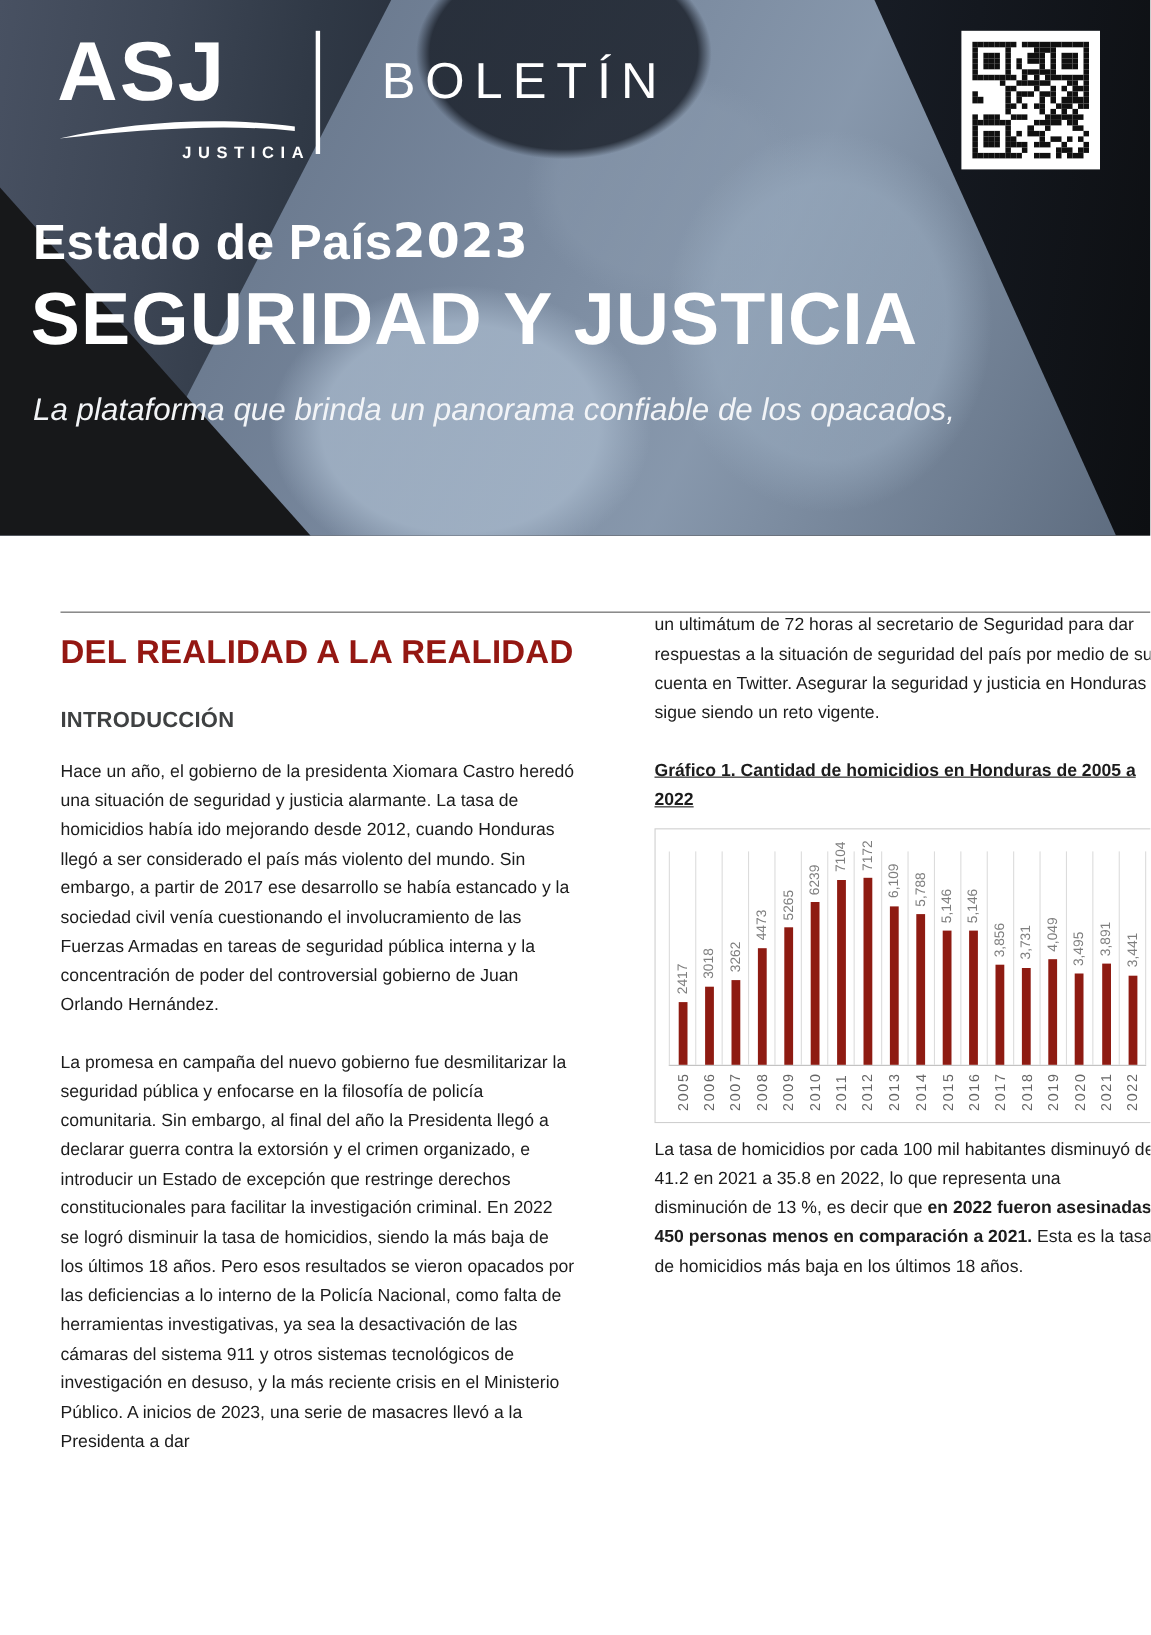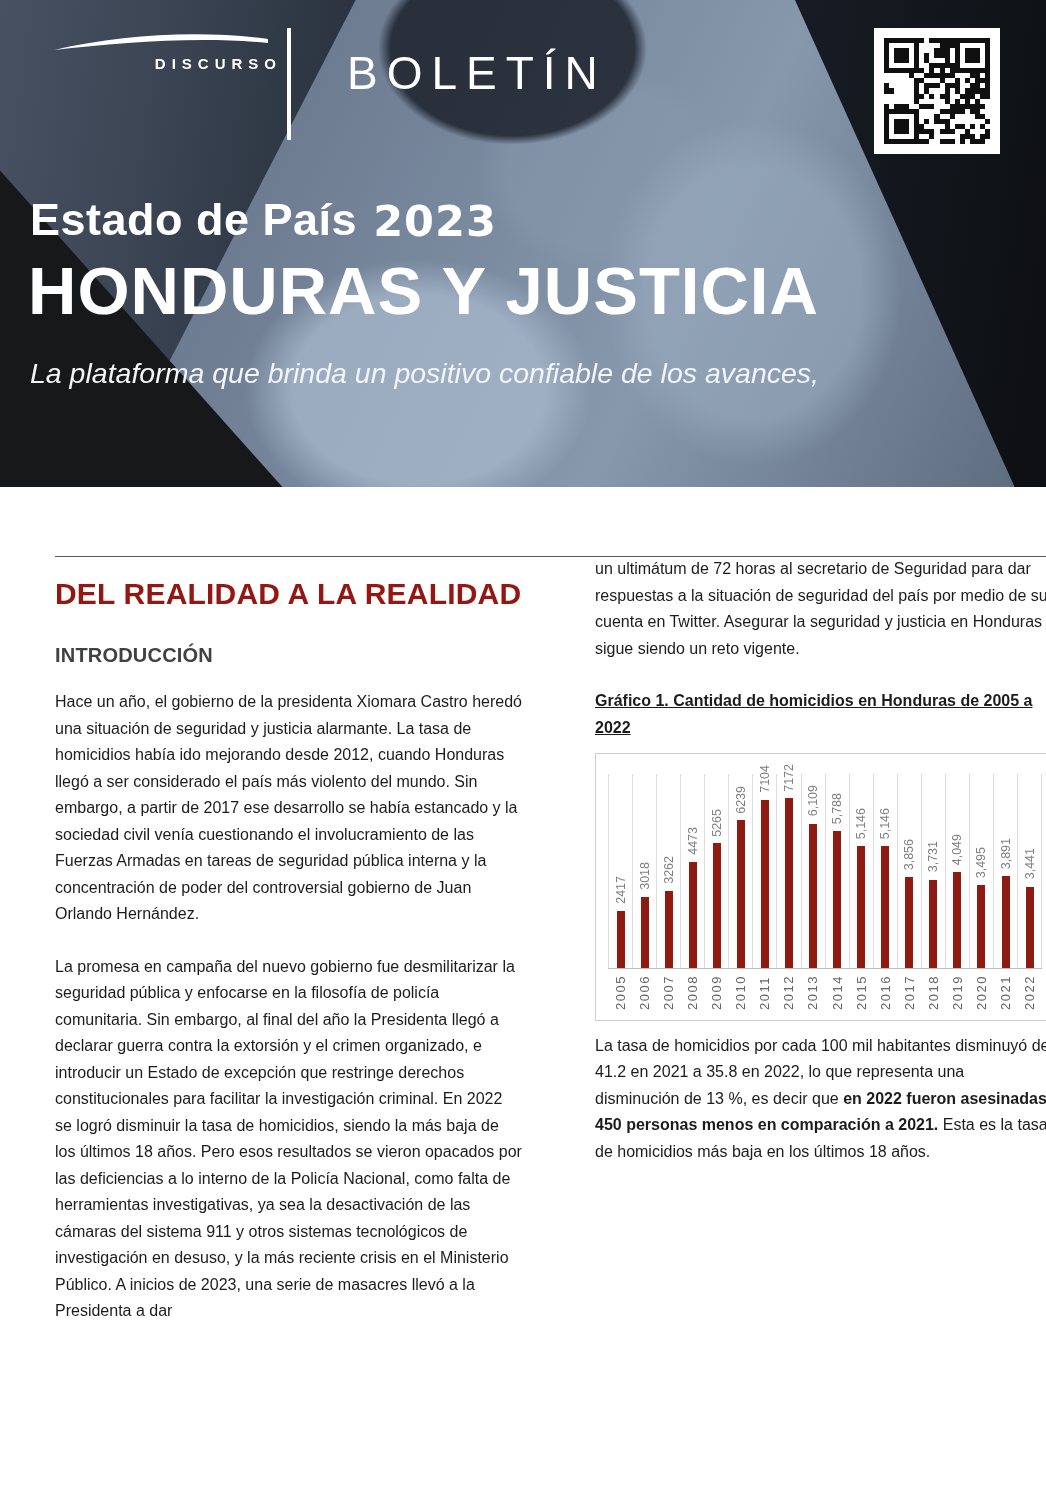--- a/index.html
+++ b/index.html
@@ -24,21 +24,21 @@
   .logo-swoosh{display:block;margin-top:2px;}
   .logo-sub{display:block;text-align:right;color:#ffffff;font-size:15px;font-weight:700;letter-spacing:6px;margin-top:3px;}
 
   .divider{position:absolute;left:287px;top:28px;width:4px;height:112px;background:#ffffff;}
   .masthead{position:absolute;left:347px;top:46px;color:#ffffff;font-size:46px;font-weight:400;letter-spacing:9px;}
 
   .qr{position:absolute;right:46px;top:28px;width:126px;height:126px;background:#ffffff;padding:10px;box-sizing:border-box;}
   .qr-grid{display:grid;width:106px;height:106px;grid-template-rows:repeat(21,1fr);grid-template-columns:repeat(21,1fr);}
   .qr-grid i{background:#101010;display:block;}
 
-  .kicker-row{position:absolute;left:30px;top:194px;display:flex;align-items:flex-end;gap:16px;color:#ffffff;}
+  .kicker-row{position:absolute;left:30px;top:194px;display:flex;align-items:center;color:#ffffff;}
   .kicker{font-size:45px;font-weight:700;letter-spacing:0.5px;}
   .kicker-year{font-size:43px;font-weight:700;font-family:"DejaVu Sans",sans-serif;letter-spacing:1px;}
   .big-title{position:absolute;left:28px;top:252px;color:#ffffff;font-size:67px;font-weight:700;
              letter-spacing:1px;white-space:nowrap;}
   .subtitle{position:absolute;left:30px;top:350px;color:#f2f4f7;font-size:28.5px;font-style:italic;
             font-weight:400;line-height:47px;}
 
   
   .top-rule{position:absolute;left:55px;top:556px;width:991px;height:1px;background:#5a5a5a;}
   .col-left{position:absolute;left:55px;top:564px;width:468px;}
@@ -70,24 +70,25 @@
 </head>
 <body>
 
 <div class="page">
 
   <div class="header">
     <div class="photo-band"></div>
     <div class="black-wedge"></div>
 
     <div class="logo">
+      <div class="logo-asj">ASJ</div>
       <svg class="logo-swoosh" width="218" height="22" viewBox="0 0 218 22">
         <path d="M2,20 C70,4 150,0 216,9 L216,13 C150,6 70,12 2,20 Z" fill="#ffffff"></path>
       </svg>
-      <span class="logo-sub">DISCURSO</span>
+      <span class="logo-sub">JUSTICIA</span>
     </div>
 
     <div class="divider"></div>
     <div class="masthead">BOLETÍN</div>
 
     <div class="qr">
       <div class="qr-grid">
           <i style="grid-row:1;grid-column:1"></i>
           <i style="grid-row:1;grid-column:2"></i>
           <i style="grid-row:1;grid-column:3"></i>
@@ -329,24 +330,24 @@
           <i style="grid-row:21;grid-column:19"></i>
           <i style="grid-row:21;grid-column:20"></i>
         </div>
     </div>
 
     <div class="kicker-row">
       <span class="kicker">Estado de País</span>
       <span class="kicker-year">2023</span>
     </div>
 
-    <div class="big-title">HONDURAS Y JUSTICIA</div>
+    <div class="big-title">SEGURIDAD Y JUSTICIA</div>
 
     <div class="subtitle">
-      <div>La plataforma que brinda un positivo confiable de los avances,</div>
+      <div>La plataforma que brinda un panorama confiable de los opacados,</div>
     </div>
   </div>
 
   <div class="top-rule"></div>
 
   <div class="col-left">
     <h1 class="main-heading">DEL REALIDAD A LA REALIDAD</h1>
     <h2 class="sub-heading">INTRODUCCIÓN</h2>
     <p class="para">Hace un año, el gobierno de la presidenta Xiomara Castro heredó una situación de seguridad y justicia alarmante. La tasa de homicidios había ido mejorando desde 2012, cuando Honduras llegó a ser considerado el país más violento del mundo. Sin embargo, a partir de 2017 ese desarrollo se había estancado y la sociedad civil venía cuestionando el involucramiento de las Fuerzas Armadas en tareas de seguridad pública interna y la concentración de poder del controversial gobierno de Juan Orlando Hernández.</p>
     <p class="para">La promesa en campaña del nuevo gobierno fue desmilitarizar la seguridad pública y enfocarse en la filosofía de policía comunitaria. Sin embargo, al final del año la Presidenta llegó a declarar guerra contra la extorsión y el crimen organizado, e introducir un Estado de excepción que restringe derechos constitucionales para facilitar la investigación criminal. En 2022 se logró disminuir la tasa de homicidios, siendo la más baja de los últimos 18 años. Pero esos resultados se vieron opacados por las deficiencias a lo interno de la Policía Nacional, como falta de herramientas investigativas, ya sea la desactivación de las cámaras del sistema 911 y otros sistemas tecnológicos de investigación en desuso, y la más reciente crisis en el Ministerio Público. A inicios de 2023, una serie de masacres llevó a la Presidenta a dar</p>

